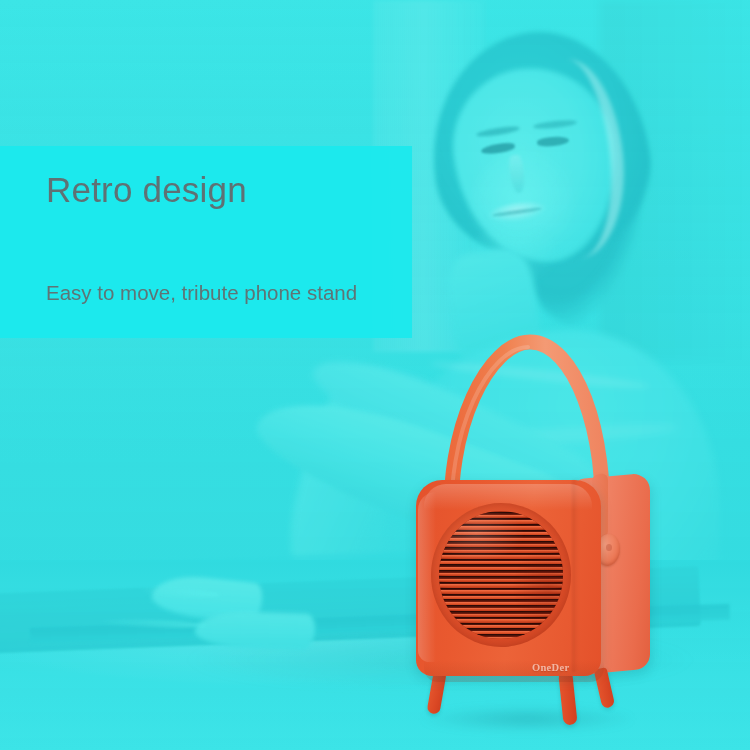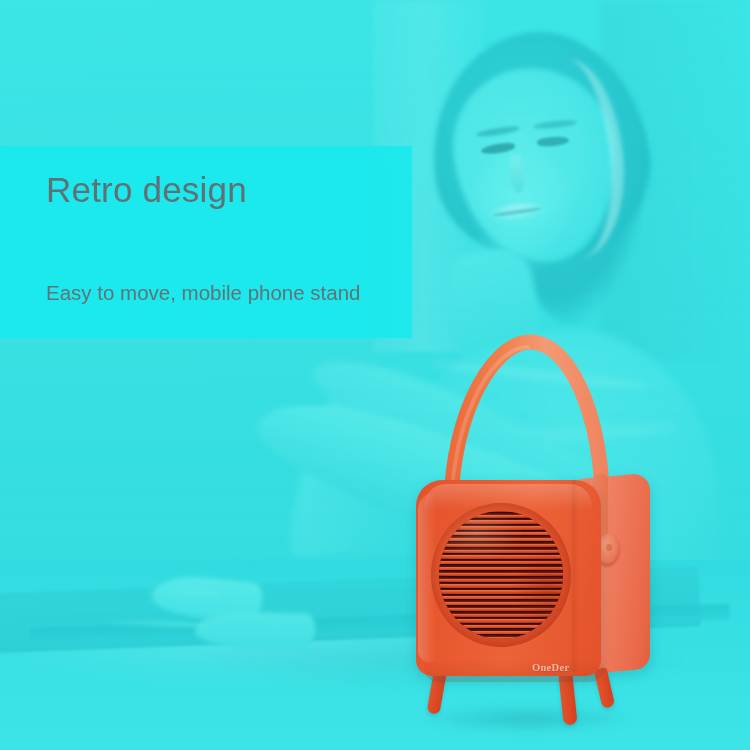--- a/index.html
+++ b/index.html
@@ -450,21 +450,21 @@
   <div class="fingers"></div>
   <div class="hand2"></div>
   <div class="fingers2"></div>
 
   <div class="duotone"></div>
   <div class="duotone2"></div>
 
   <div class="text-panel"></div>
   <div class="text-panel-inner">
     <div class="headline">Retro design</div>
-    <div class="sub2">Easy to move, mobile phone stand</div>
+    <div class="sub2">Easy to move, tribute phone stand</div>
   </div>
 
   <div class="product">
 
     <svg class="handle-wrap" viewBox="0 0 240 200">
       <defs>
         <linearGradient id="hg" x1="0" y1="0" x2="1" y2="0">
           <stop offset="0%" stop-color="#ec6a3c"></stop>
           <stop offset="35%" stop-color="#f0814f"></stop>
           <stop offset="62%" stop-color="#f49a74"></stop>

